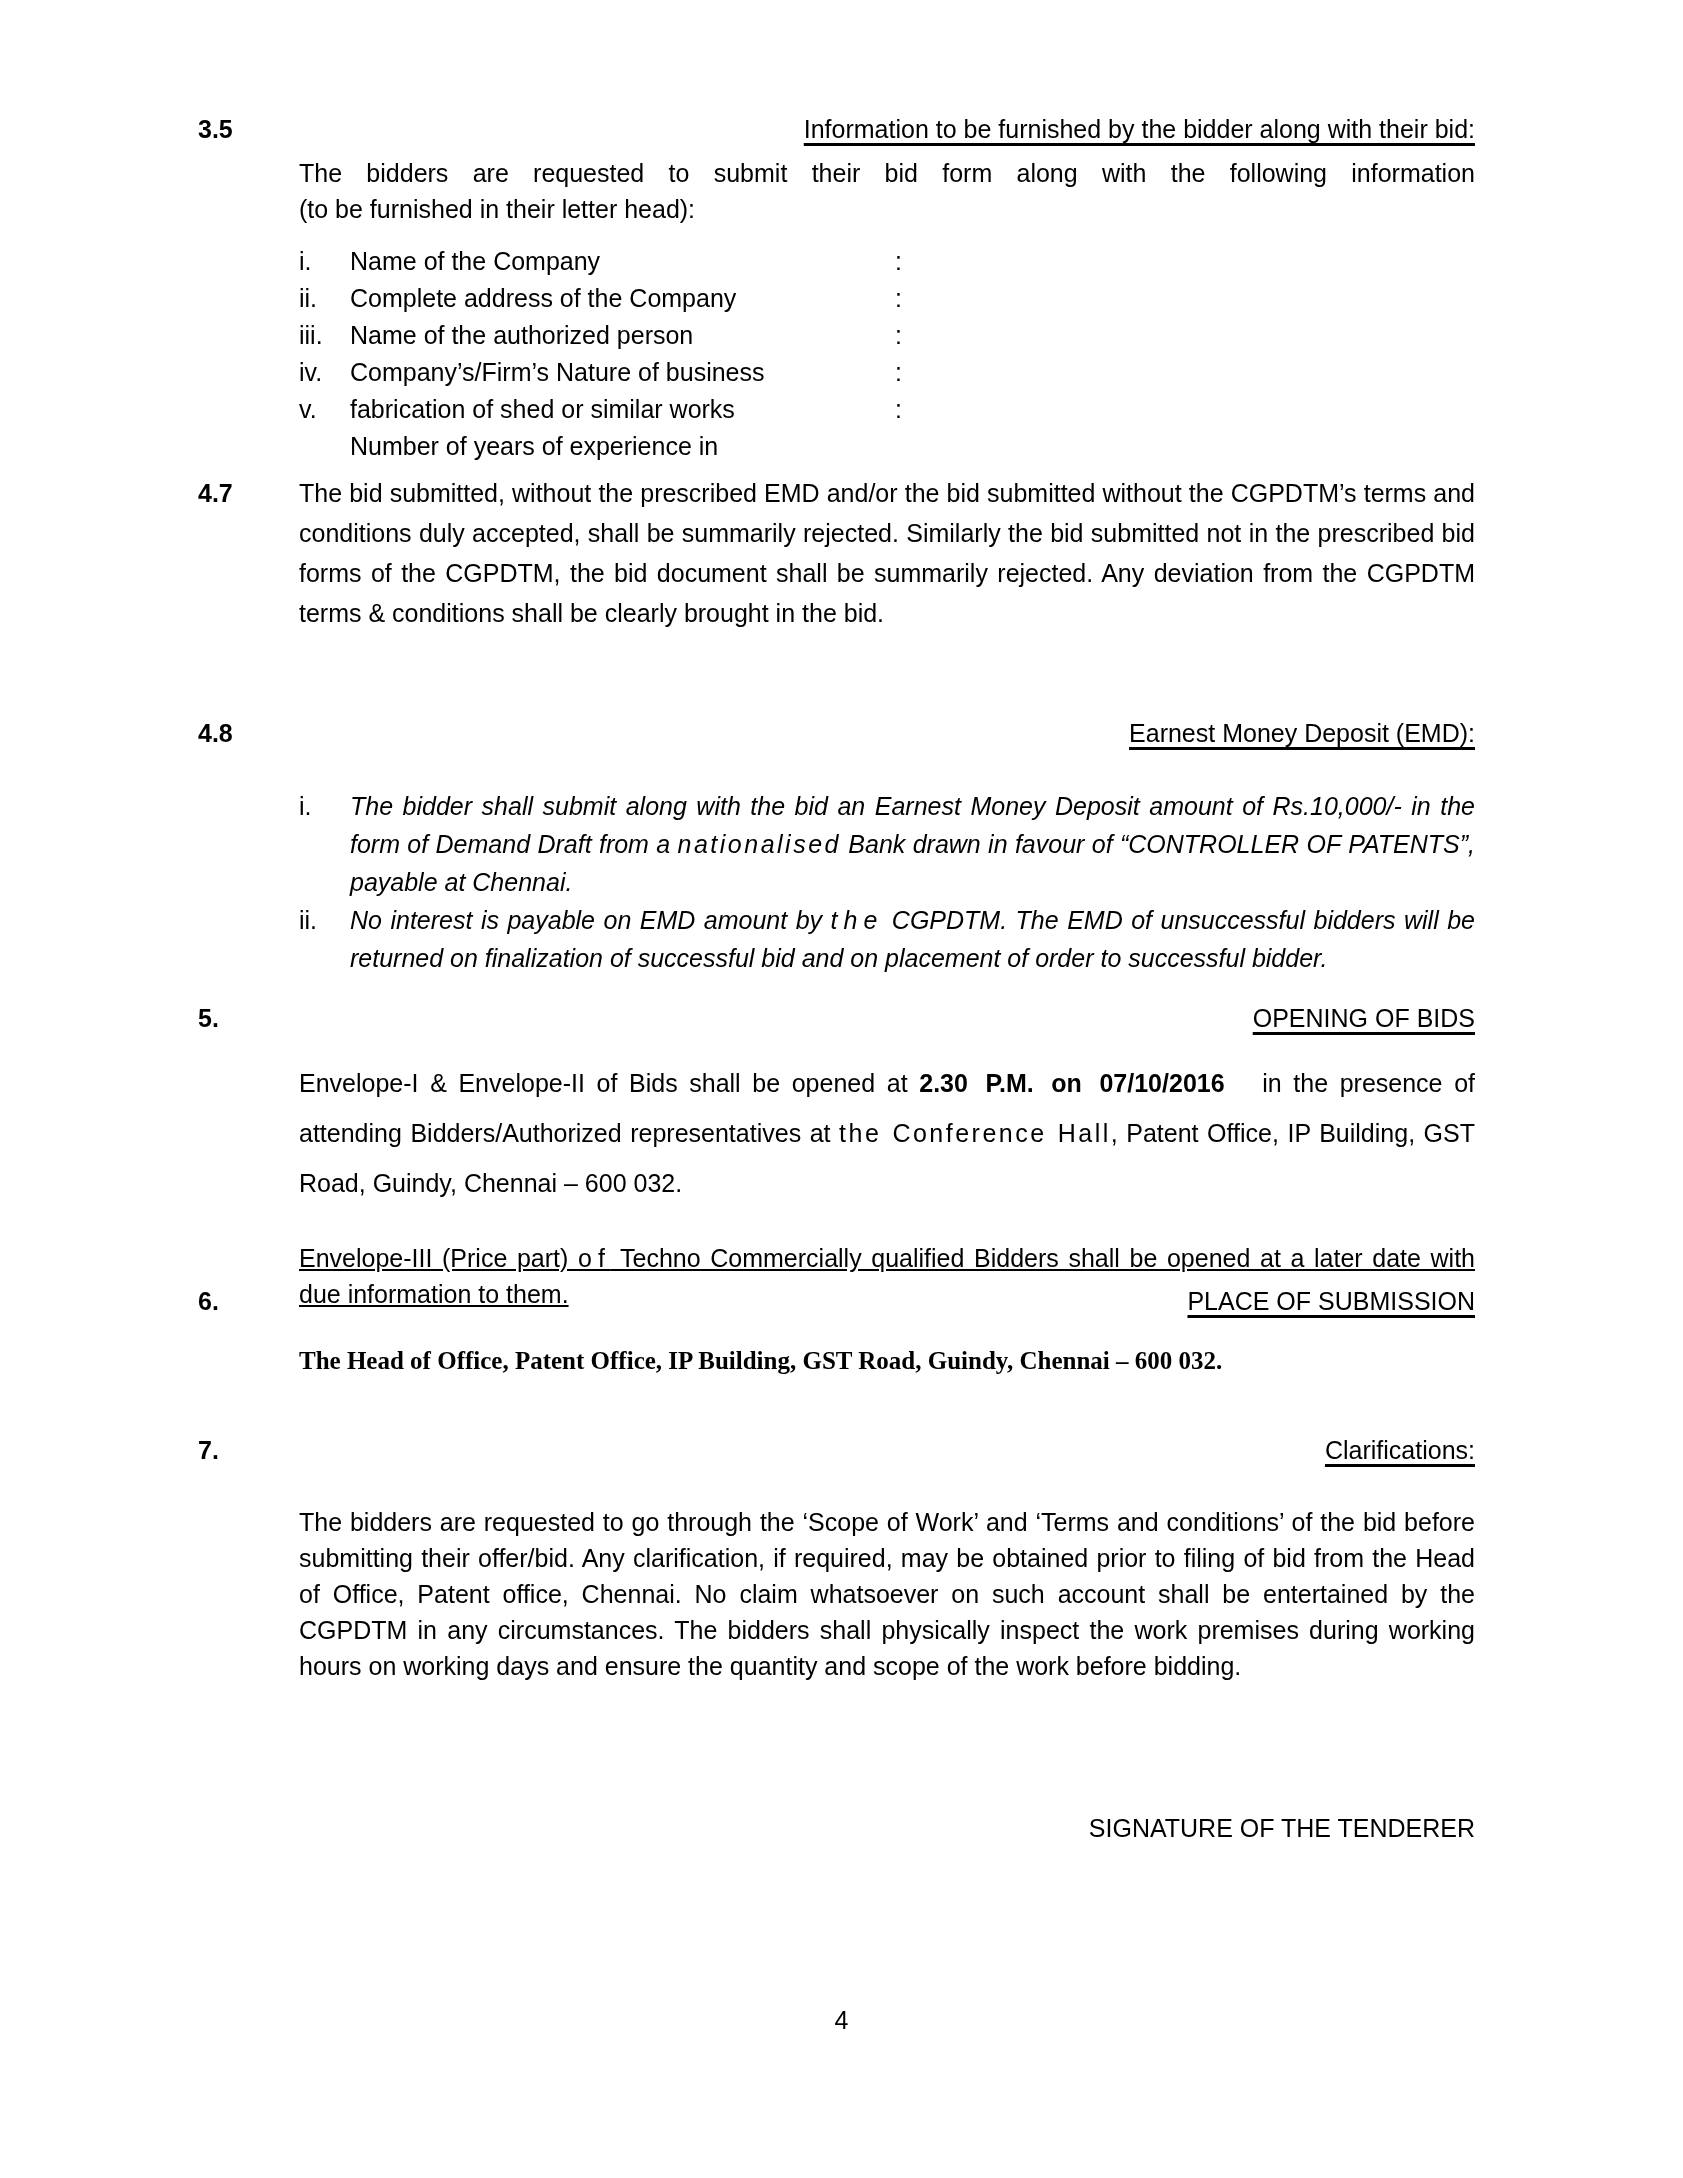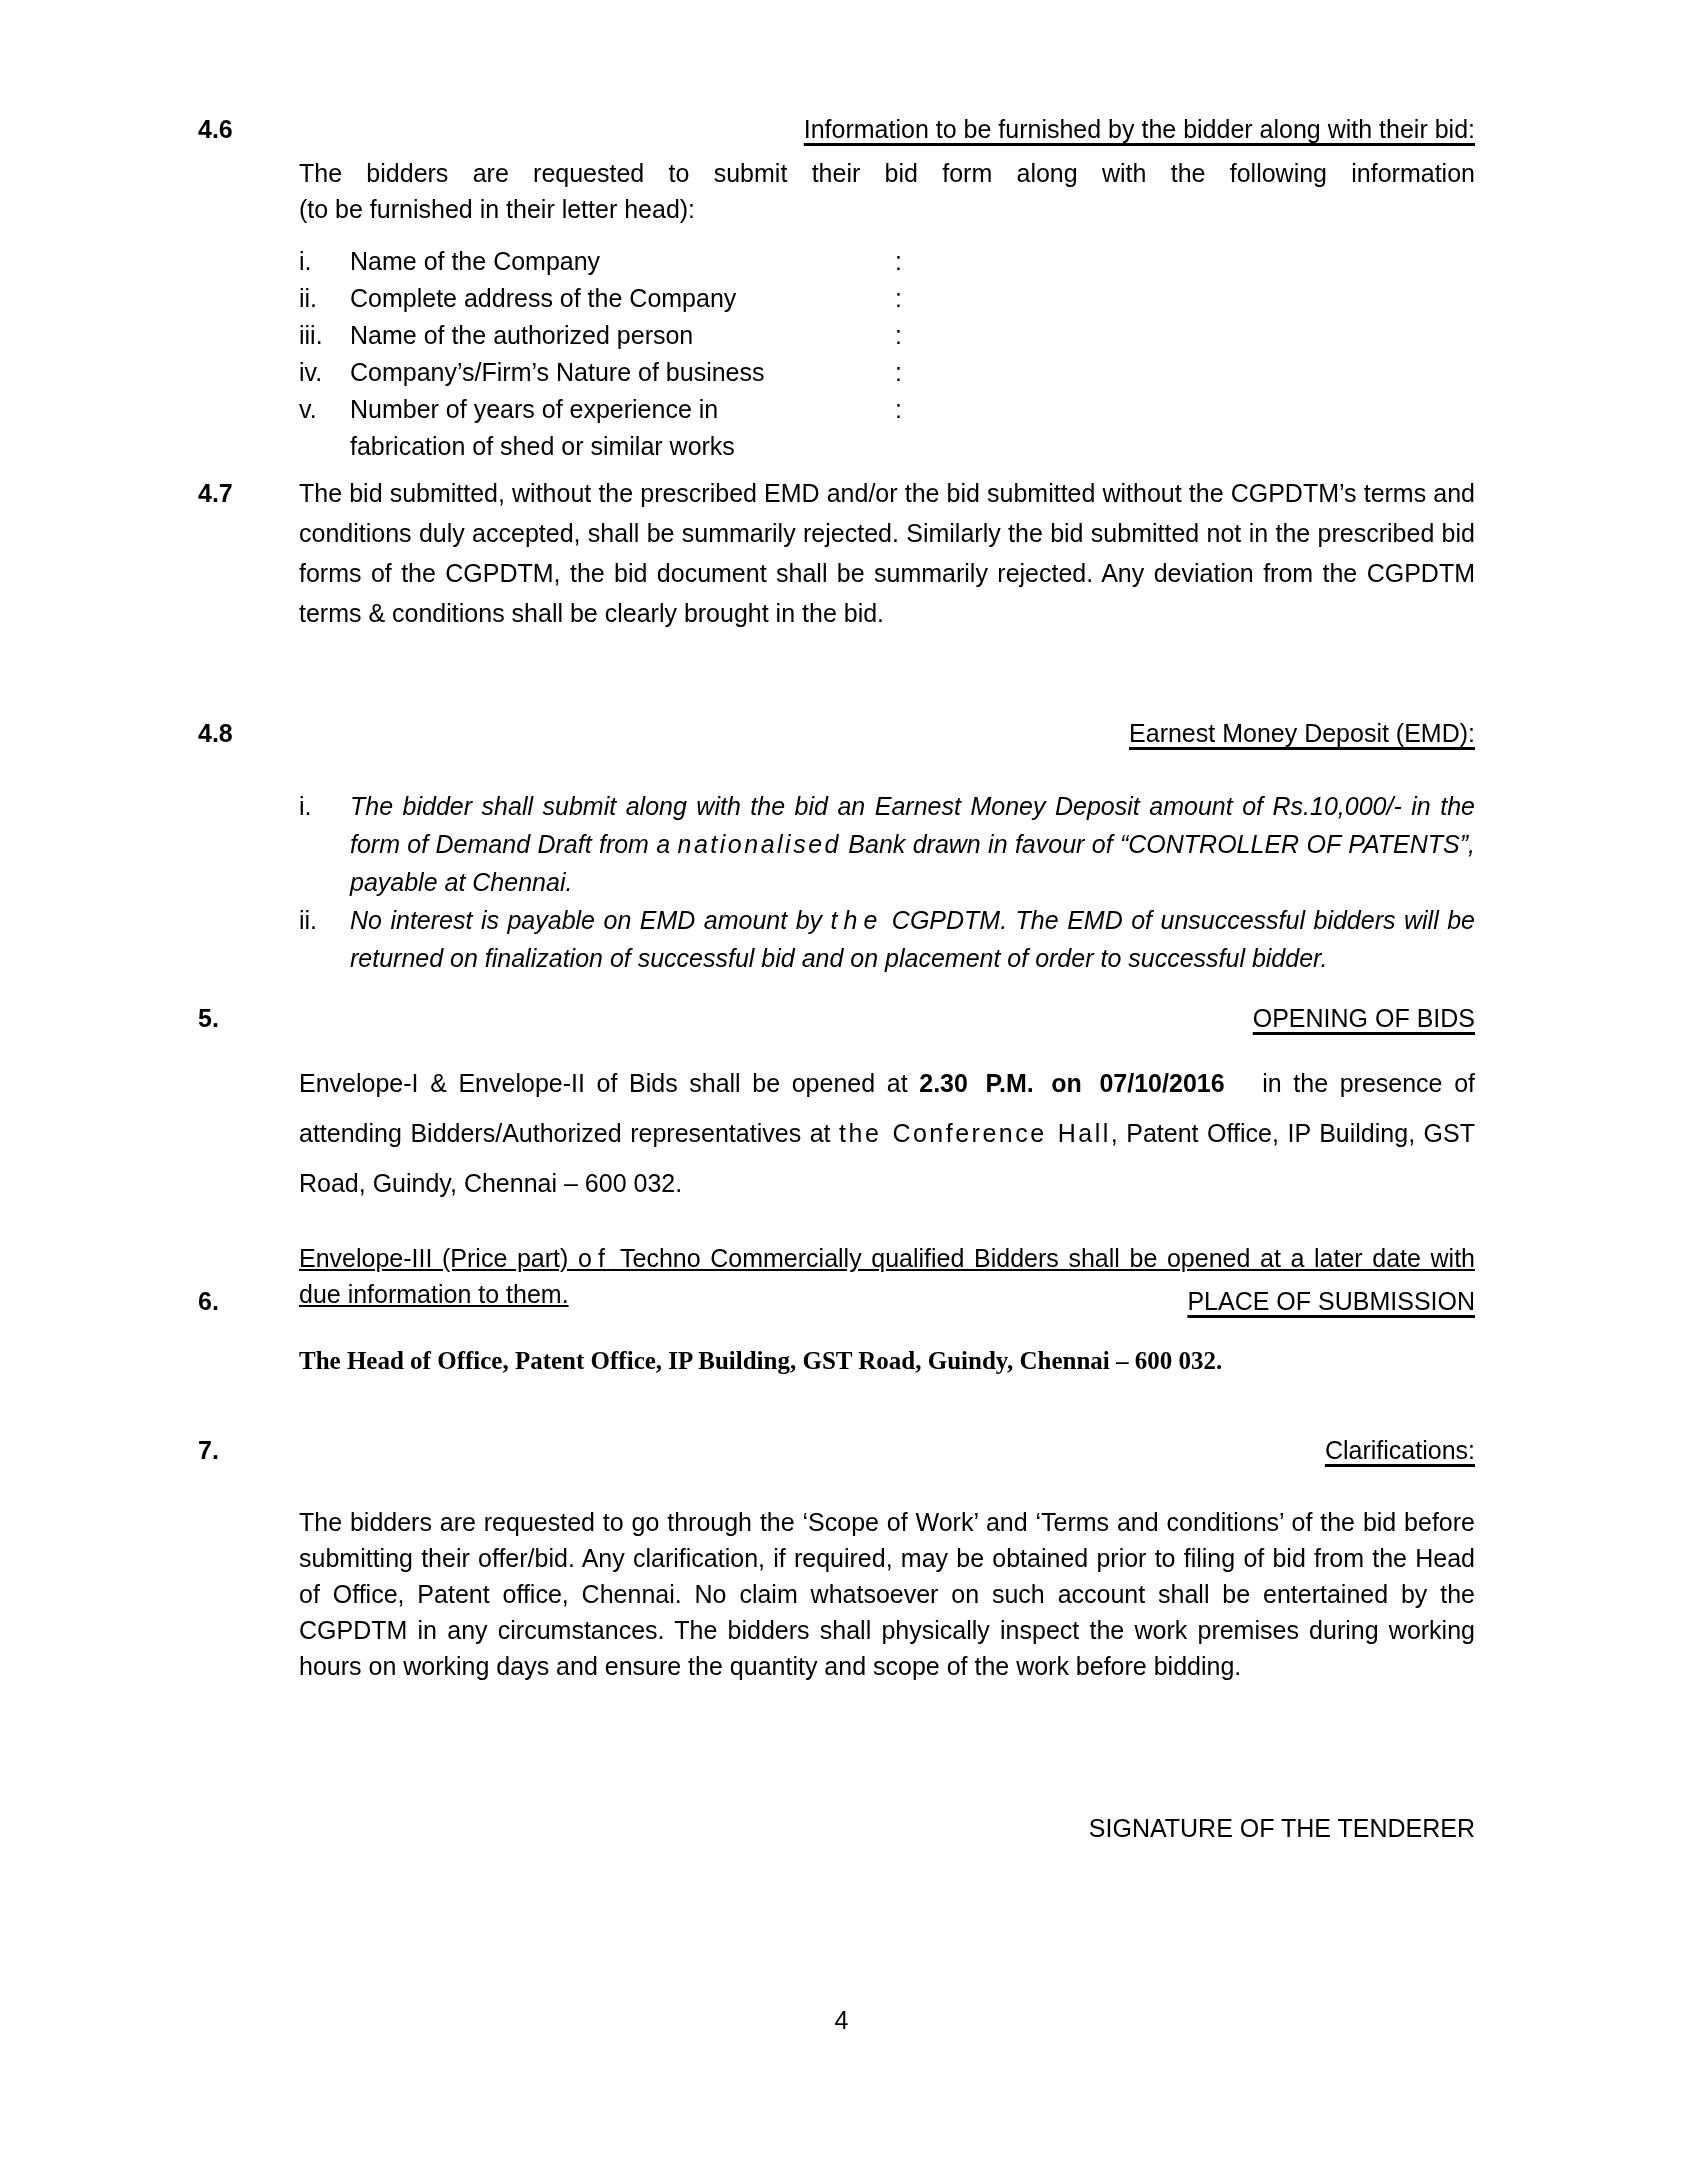--- a/index.html
+++ b/index.html
@@ -62,21 +62,21 @@
     position: absolute; top: 2002px; left: 0; width: 1683px;
     text-align: center; line-height: 36px;
   }
 </style>
 </head>
 <body>
 
 <div class="page">
 
   <div class="sec" style="top:111px">
-    <div class="num">4.6</div>
+    <div class="num">3.5</div>
     <div class="content">
       <div class="heading">Information to be furnished by the bidder along with their bid:</div>
       <div class="intro1 jlast">The bidders are requested to submit their bid form along with the following information</div>
       <div class="intro2">(to be furnished in their letter head):</div>
       <div class="flist">
         <div class="frow">
           <span>i.</span>
           <span>Name of the Company</span>
           <span>:</span>
         </div>
@@ -91,22 +91,22 @@
           <span>:</span>
         </div>
         <div class="frow">
           <span>iv.</span>
           <span>Company’s/Firm’s Nature of business</span>
           <span>:</span>
         </div>
         <div class="frow">
           <span>v.</span>
           <span>
+            <div>fabrication of shed or similar works</div>
             <div>Number of years of experience in</div>
-            <div>fabrication of shed or similar works</div>
           </span>
           <span>:</span>
         </div>
       </div>
     </div>
   </div>
 
   <div class="sec" style="top:473px">
     <div class="num" style="line-height:40px">4.7</div>
     <div class="content">

